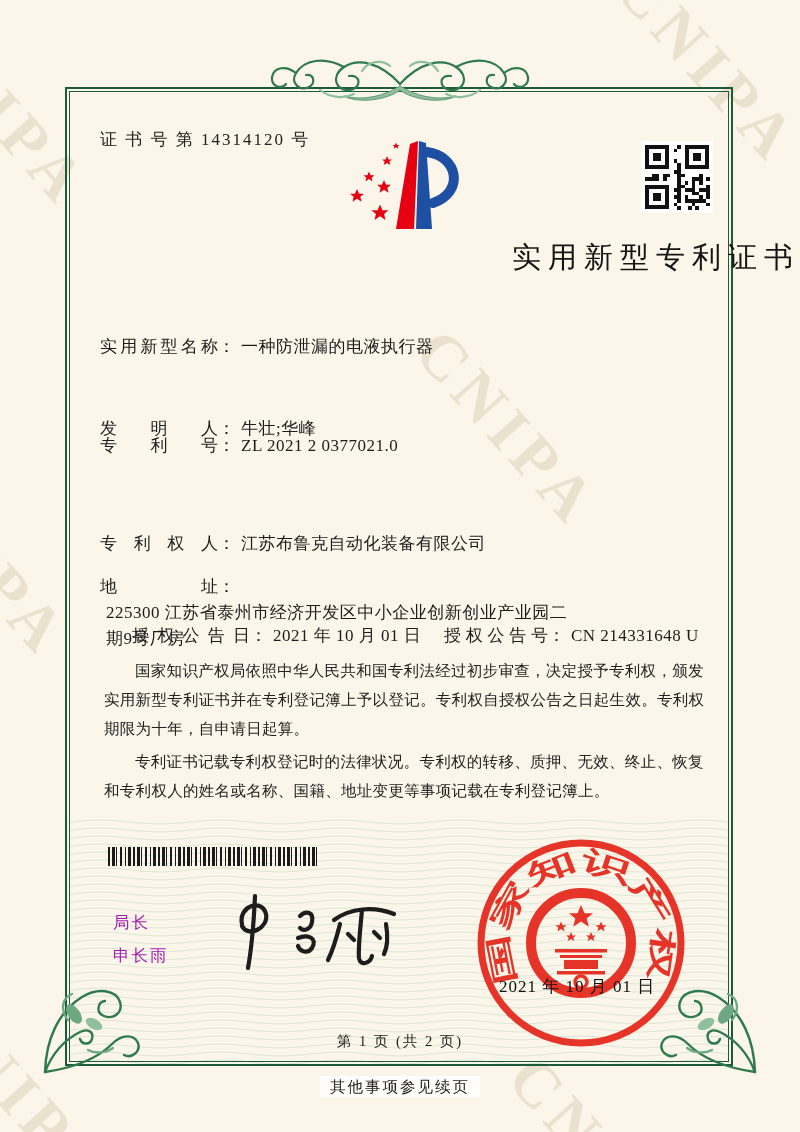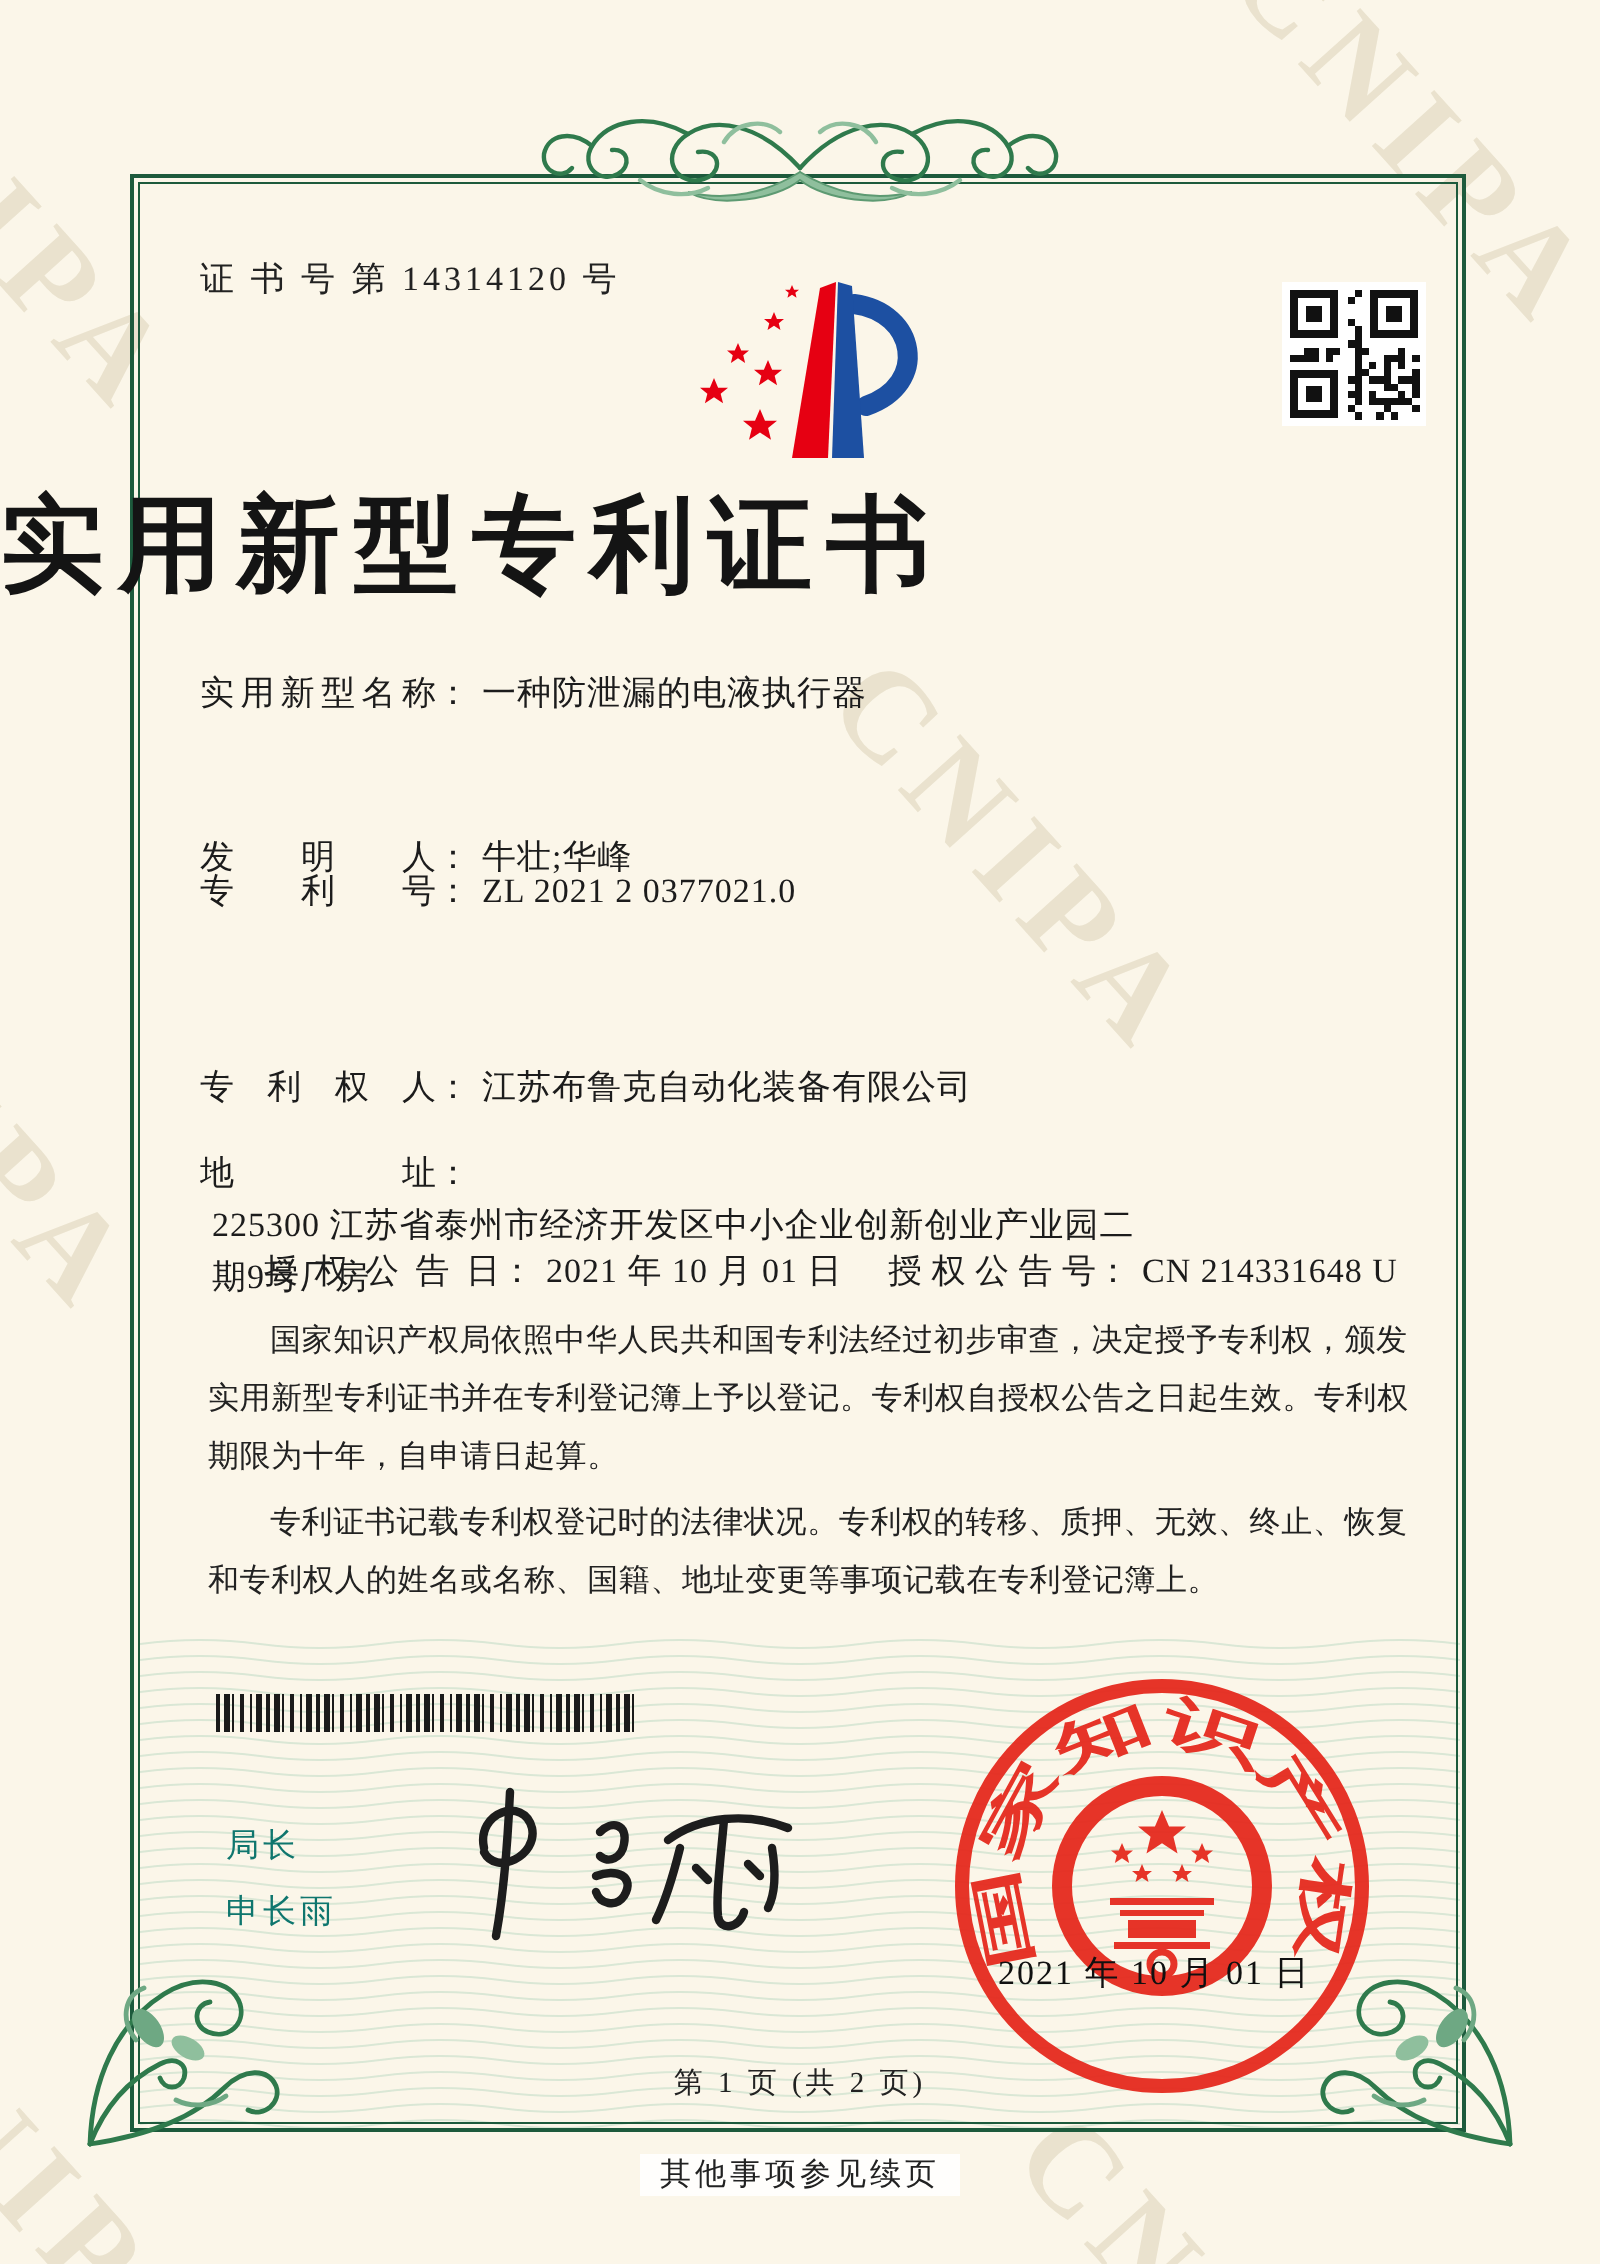--- a/index.html
+++ b/index.html
@@ -34,22 +34,22 @@
   .flourish.br{right:38px;top:980px;transform:scaleX(-1);}
   .content{position:absolute;inset:0;z-index:3;}
 
   .cert-number{
     position:absolute;left:100px;top:128px;
     font-size:17px;letter-spacing:2px;color:#222;
   }
   .logo{position:absolute;left:336px;top:130px;}
   .qr{position:absolute;left:641px;top:141px;width:72px;height:72px;background:#fff;}
   .title{
-    position:absolute;left:0;right:0;top:238px;text-align:left;
-    font-size:52px;font-weight:bold;letter-spacing:7px;color:#141414;
+    position:absolute;left:0;right:0;top:238px;text-align:right;
+    font-size:29px;font-weight:normal;letter-spacing:7px;color:#141414;
   }
   .field{
     position:absolute;left:100px;width:614px;
     font-size:17px;color:#1c1c1c;line-height:1.5;
   }
   .field .lab{
     display:inline-block;width:118px;vertical-align:top;
     text-align:justify;text-align-last:justify;
   }
   .field .colon{display:inline-block;vertical-align:top;}
@@ -68,21 +68,21 @@
       #1a1a1a 0 2px,transparent 2px 4px,
       #1a1a1a 4px 7px,transparent 7px 8px,
       #1a1a1a 8px 9px,transparent 9px 12px,
       #1a1a1a 12px 14px,transparent 14px 17px,
       #1a1a1a 17px 18px,transparent 18px 20px,
       #1a1a1a 20px 23px,transparent 23px 25px);
   }
   .signer{
     position:absolute;left:113px;
     font-family:"Liberation Sans","DejaVu Sans",sans-serif;
-    font-size:16.5px;color:#0f766e;letter-spacing:2px;
+    font-size:16.5px;color:#a21caf;letter-spacing:2px;
   }
   .signer.t1{top:912px;}
   .signer.t2{top:945px;}
   .signature{position:absolute;left:228px;top:890px;}
   .seal{position:absolute;left:471px;top:833px;mix-blend-mode:multiply;opacity:.95;}
   .seal-date{
     position:absolute;left:499px;top:975px;
     font-size:17px;color:#101010;letter-spacing:1px;white-space:nowrap;z-index:4;
   }
   .page-footer{

